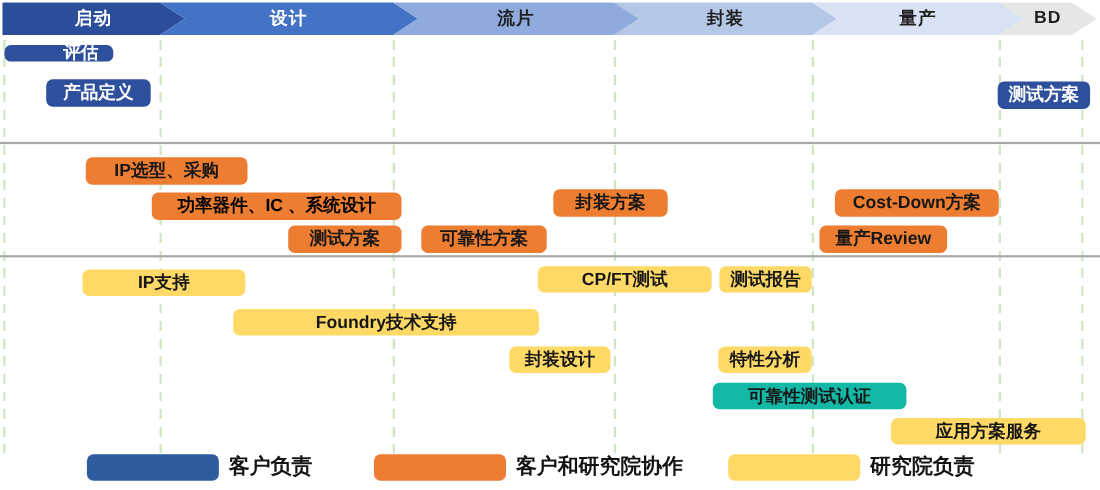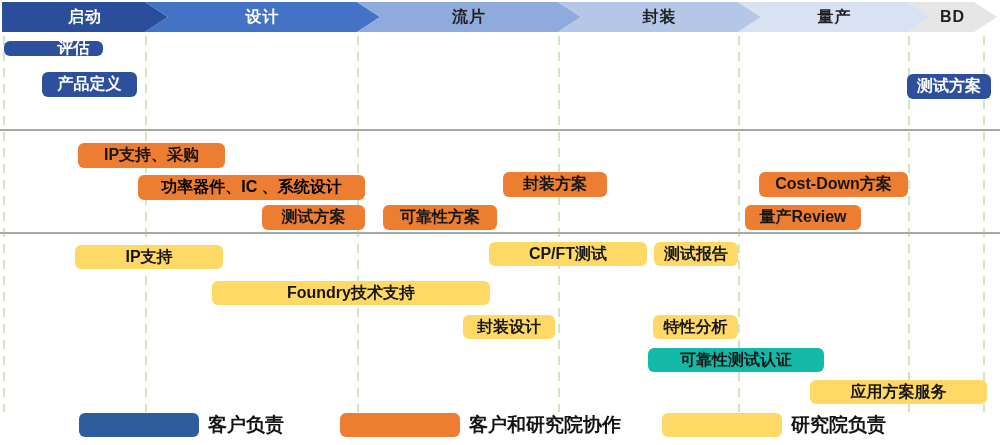--- a/index.html
+++ b/index.html
@@ -60,21 +60,21 @@
     <div class="divider" style="top: 232px;"></div>
     <div class="chevron first" style="left: 2px; width: 166px; background: rgb(43, 78, 155); color: rgb(255, 255, 255); z-index: 1;">启动</div>
     <div class="chevron" style="left: 145px; width: 235px; background: rgb(68, 114, 196); color: rgb(255, 255, 255); z-index: 2;">设计</div>
     <div class="chevron" style="left: 357px; width: 224px; background: rgb(143, 170, 220); color: rgb(31, 31, 31); z-index: 3; text-align: center;">流片</div>
     <div class="chevron" style="left: 558px; width: 203px; background: rgb(180, 199, 231); color: rgb(31, 31, 31); z-index: 4;">封装</div>
     <div class="chevron" style="left: 738px; width: 193px; background: rgb(217, 226, 243); color: rgb(31, 31, 31); z-index: 5;">量产</div>
     <div class="chevron" style="left: 908px; width: 89px; background: rgb(231, 230, 230); color: rgb(31, 31, 31); z-index: 6;">BD</div>
     <div class="task" style="left: 4px; top: 41px; width: 59px; height: 15px; background: rgb(45, 79, 156); color: rgb(255, 255, 255); padding-left: 40px;">评估</div>
     <div class="task" style="left: 42px; top: 72px; width: 95px; height: 25px; background: rgb(45, 79, 156); color: rgb(255, 255, 255);">产品定义</div>
     <div class="task" style="left: 907px; top: 74px; width: 84px; height: 25px; background: rgb(45, 79, 156); color: rgb(255, 255, 255);">测试方案</div>
-    <div class="task" style="left: 78px; top: 143px; width: 147px; height: 25px; background: rgb(237, 125, 49); color: rgb(22, 22, 22);">IP支持、采购</div>
+    <div class="task" style="left: 78px; top: 143px; width: 147px; height: 25px; background: rgb(237, 125, 49); color: rgb(22, 22, 22);">IP选型、采购</div>
     <div class="task" style="left: 138px; top: 175px; width: 227px; height: 25px; background: rgb(237, 125, 49); color: #000000;">功率器件、IC 、系统设计</div>
     <div class="task" style="left: 262px; top: 205px; width: 103px; height: 25px; background: rgb(237, 125, 49); color: rgb(22, 22, 22);">测试方案</div>
     <div class="task" style="left: 503px; top: 172px; width: 104px; height: 25px; background: rgb(237, 125, 49); color: rgb(22, 22, 22);">封装方案</div>
     <div class="task" style="left: 383px; top: 205px; width: 114px; height: 25px; background: rgb(237, 125, 49); color: rgb(22, 22, 22);">可靠性方案</div>
     <div class="task" style="left: 759px; top: 172px; width: 149px; height: 25px; background: rgb(237, 125, 49); color: rgb(22, 22, 22);">Cost-Down方案</div>
     <div class="task" style="left: 745px; top: 205px; width: 116px; height: 25px; background: rgb(237, 125, 49); color: rgb(22, 22, 22);">量产Review</div>
     <div class="task" style="left: 75px; top: 245px; width: 148px; height: 24px; background: rgb(255, 217, 102); color: rgb(22, 22, 22);">IP支持</div>
     <div class="task" style="left: 212px; top: 281px; width: 278px; height: 24px; background: rgb(255, 217, 102); color: rgb(22, 22, 22);">Foundry技术支持</div>
     <div class="task" style="left: 489px; top: 242px; width: 158px; height: 24px; background: rgb(255, 217, 102); color: rgb(22, 22, 22);">CP/FT测试</div>
     <div class="task" style="left: 654px; top: 242px; width: 84px; height: 24px; background: rgb(255, 217, 102); color: rgb(22, 22, 22);">测试报告</div>

